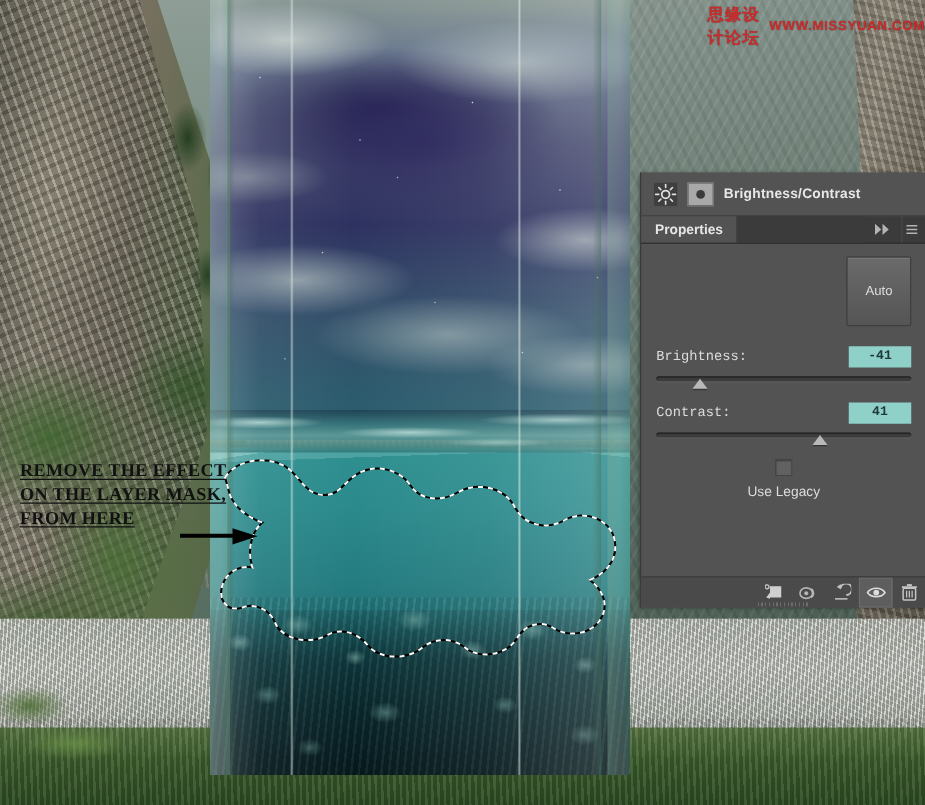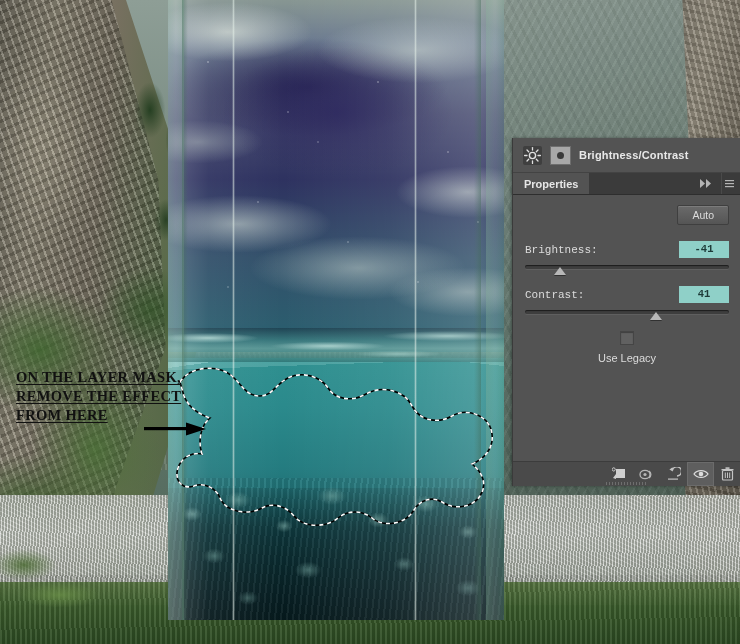--- a/index.html
+++ b/index.html
@@ -302,21 +302,21 @@
     display:flex;align-items:center;justify-content:center;flex:0 0 auto;
   }
   #mask-thumb i{display:block;width:7px;height:7px;border-radius:50%;background:#3a3a3a;}
   #adj-title{font-weight:700;font-size:11px;color:#e8e8e8;letter-spacing:.2px;}
 
   #props-body{padding:10px 12px 0 12px;position:relative;height:255px;}
   #auto-row{display:flex;justify-content:flex-end;margin-bottom:16px;}
   #auto-btn{
     background:linear-gradient(180deg,#6a6a6a,#555);
     border:1px solid #3f3f3f;border-radius:2px;
-    color:#dcdcdc;font-size:10.5px;padding:3px 14px;
+    color:#dcdcdc;font-size:10.5px;padding:21px 14px;
     box-shadow:inset 0 1px 0 rgba(255,255,255,.12);
   }
   .ctrl{margin-bottom:17px;font-family:Liberation Mono, monospace;}
   .ctrl-top{display:flex;justify-content:space-between;align-items:center;margin-bottom:7px;}
   .ctrl-label{font-size:11px;color:#dcdcdc;}
   .ctrl-val{
     background:#8fd0c8;color:#1d3a38;font-size:10.5px;font-weight:700;
     min-width:42px;text-align:center;padding:2px 4px;line-height:13px;
   }
   .track{position:relative;height:4px;background:#3e3e3e;border-radius:2px;
@@ -407,31 +407,35 @@
            C296,146 278,148 266,140 C256,134 244,138 238,148
            C230,162 208,166 196,156 C186,148 172,148 162,156
            C150,166 128,166 118,154 C110,144 96,140 86,146
            C72,154 50,150 44,136 C40,126 28,120 18,124
            C6,128 -2,118 2,106 C6,94 18,90 26,92
            C22,80 24,64 34,56 C22,52 12,44 8,34 Z" fill="none" stroke="#ffffff" stroke-width="1.6" stroke-dasharray="4 4"></path>
     </svg>
   </div>
 
   <div id="annotation">
+    <div class="line">REMOVE THE EFFECT</div>
     <div class="line">ON THE LAYER MASK,</div>
-    <div class="line">REMOVE THE EFFECT</div>
     <div class="line">FROM HERE</div>
   </div>
   <div id="arrow">
     <svg width="62" height="14" viewBox="0 0 62 14">
       <rect x="0" y="5" width="46" height="3.2" fill="#000"></rect>
       <polygon points="42,0.5 62,7 42,13.5" fill="#000"></polygon>
     </svg>
   </div>
 
+  <div id="watermark">
+    <span id="wm-cn">思缘设计论坛</span>
+    <span id="wm-url">WWW.MISSYUAN.COM</span>
+  </div>
 
   <div id="props">
 
     <div id="props-head">
       <span class="adj-ico">
         <svg width="19" height="19" viewBox="0 0 19 19">
           <rect x="0" y="0" width="19" height="19" rx="2" fill="#3f3f3f"></rect>
           <circle cx="9.5" cy="9.5" r="3.1" fill="none" stroke="#e0e0e0" stroke-width="1.4"></circle>
           <g stroke="#e0e0e0" stroke-width="1.3" stroke-linecap="round">
             <line x1="9.5" y1="1.6" x2="9.5" y2="4"></line>

